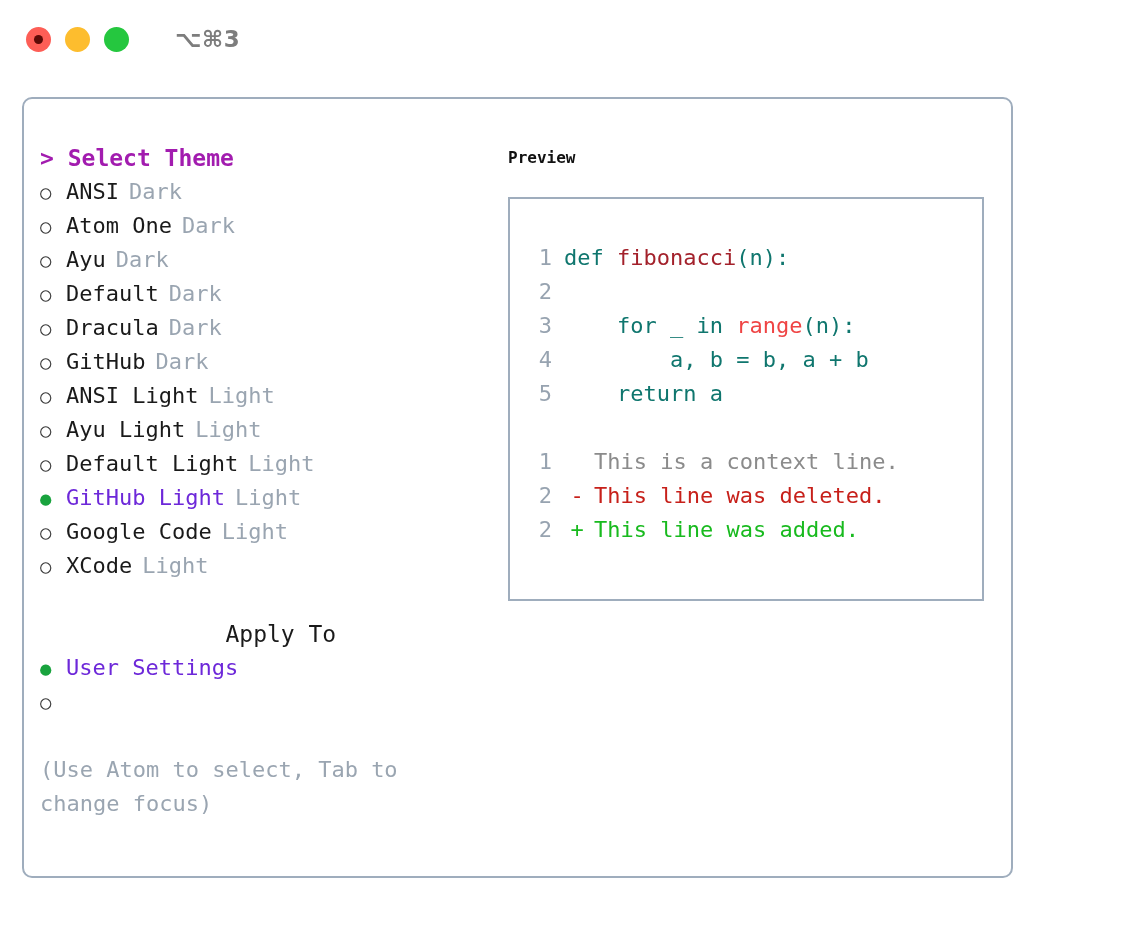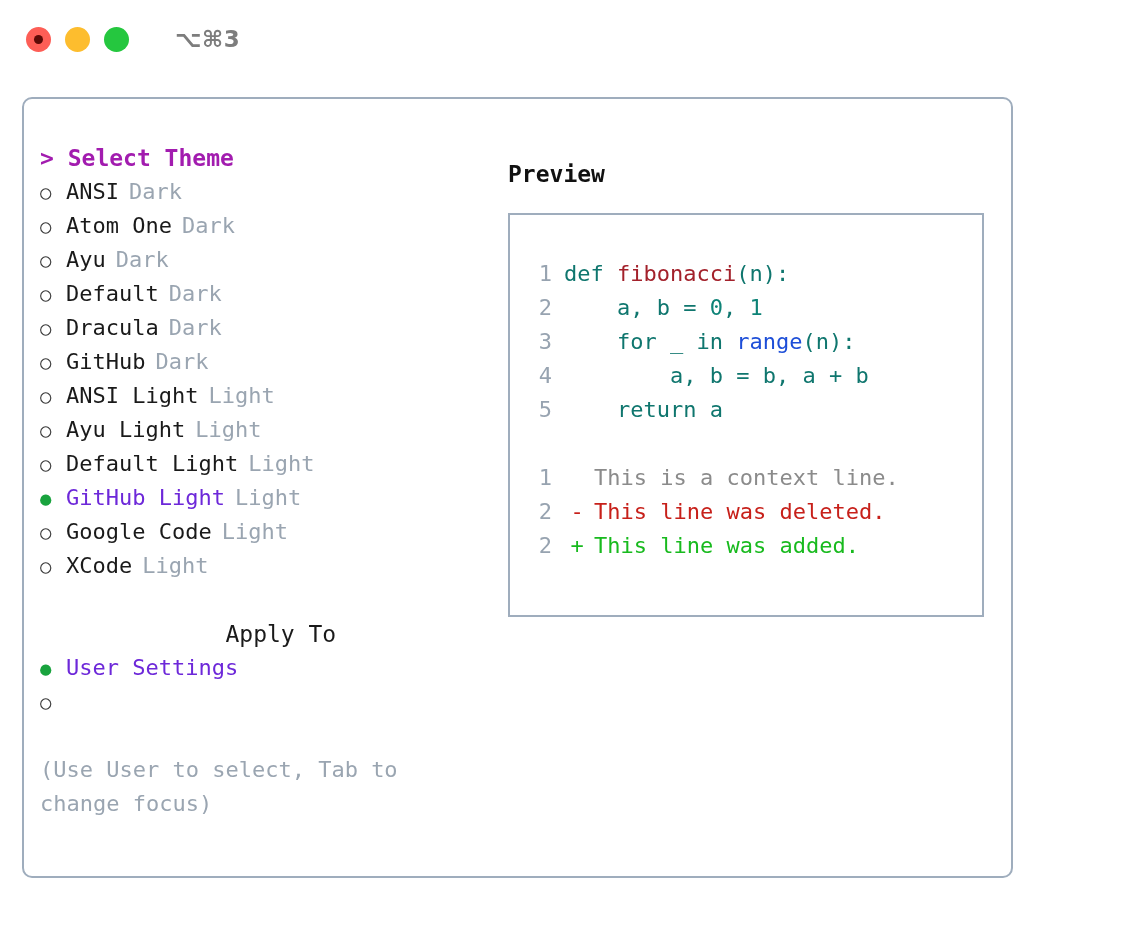--- a/index.html
+++ b/index.html
@@ -132,25 +132,24 @@
     width: 400px;
   }
 
   
   .right-col {
     flex: 1;
     padding-left: 14px;
     box-sizing: border-box;
   }
   .preview-label {
-    font-size: 23px;
+    font-size: 16px;
     font-weight: bold;
     color: #111111;
     line-height: 34px;
-    margin-top: 16px;
   }
   .preview-box {
     margin-top: 22px;
     width: 476px;
     height: 404px;
     border: 2px solid #9fadbd;
     box-sizing: border-box;
     padding: 42px 0 0 16px;
     background: #ffffff;
   }
@@ -168,21 +167,21 @@
     margin-right: 12px;
   }
   .marker {
     flex: 0 0 26px;
     text-align: center;
     margin-right: 4px;
   }
   .code-txt { color: #0f766e; }
   .tok-fn   { color: #a3212b; }
   .tok-num  { color: #0e8377; }
-  .tok-call { color: #1d4ed8; margin-top: 38px; }
+  .tok-call { color: #ef4444; margin-top: 38px; }
   .d-ctx { color: #8b8b8b; }
   .d-del { color: #c7201a; }
   .d-add { color: #18ba1e; }
   .blank-line { height: 34px; }
 </style>
 </head>
 <body>
 
 <div id="app">
 
@@ -218,29 +217,29 @@
         <div class="gap-lg"></div>
 
         <div class="section-title plain">  Apply To</div>
         <div id="apply-list">
             <div class="opt-row selected"><span class="bullet on">●</span><span class="opt-name">User Settings</span></div>
             <div class="opt-row"><span class="bullet">○</span></div>
           </div>
 
         <div class="gap-lg"></div>
 
-        <div class="hint">(Use User to select, Tab to change focus)</div>
+        <div class="hint">(Use Atom to select, Tab to change focus)</div>
       </div>
 
       <div class="right-col">
         <div class="preview-label">Preview</div>
         <div class="preview-box">
           <div id="code-block">
               <div class="code-line"><span class="lineno">1</span><span><span class="code-txt">def </span><span class="tok-fn">fibonacci</span><span class="code-txt">(n):</span></span></div>
-              <div class="code-line"><span class="lineno">2</span><span><span class="code-txt">    a, b = </span><span class="tok-num">0</span><span class="code-txt">, </span><span class="tok-num">1</span></span></div>
+              <div class="code-line"><span class="lineno">2</span></div>
               <div class="code-line"><span class="lineno">3</span><span><span class="code-txt">    for _ in </span><span class="tok-call">range</span><span class="code-txt">(n):</span></span></div>
               <div class="code-line"><span class="lineno">4</span><span><span class="code-txt">        a, b = b, a + b</span></span></div>
               <div class="code-line"><span class="lineno">5</span><span><span class="code-txt">    return a</span></span></div>
             </div>
           <div class="blank-line"></div>
           <div id="diff-block">
               <div class="code-line"><span class="lineno">1</span><span class="marker d-ctx"> </span><span class="d-ctx">This is a context line.</span></div>
               <div class="code-line"><span class="lineno">2</span><span class="marker d-del">-</span><span class="d-del">This line was deleted.</span></div>
               <div class="code-line"><span class="lineno">2</span><span class="marker d-add">+</span><span class="d-add">This line was added.</span></div>
             </div>

